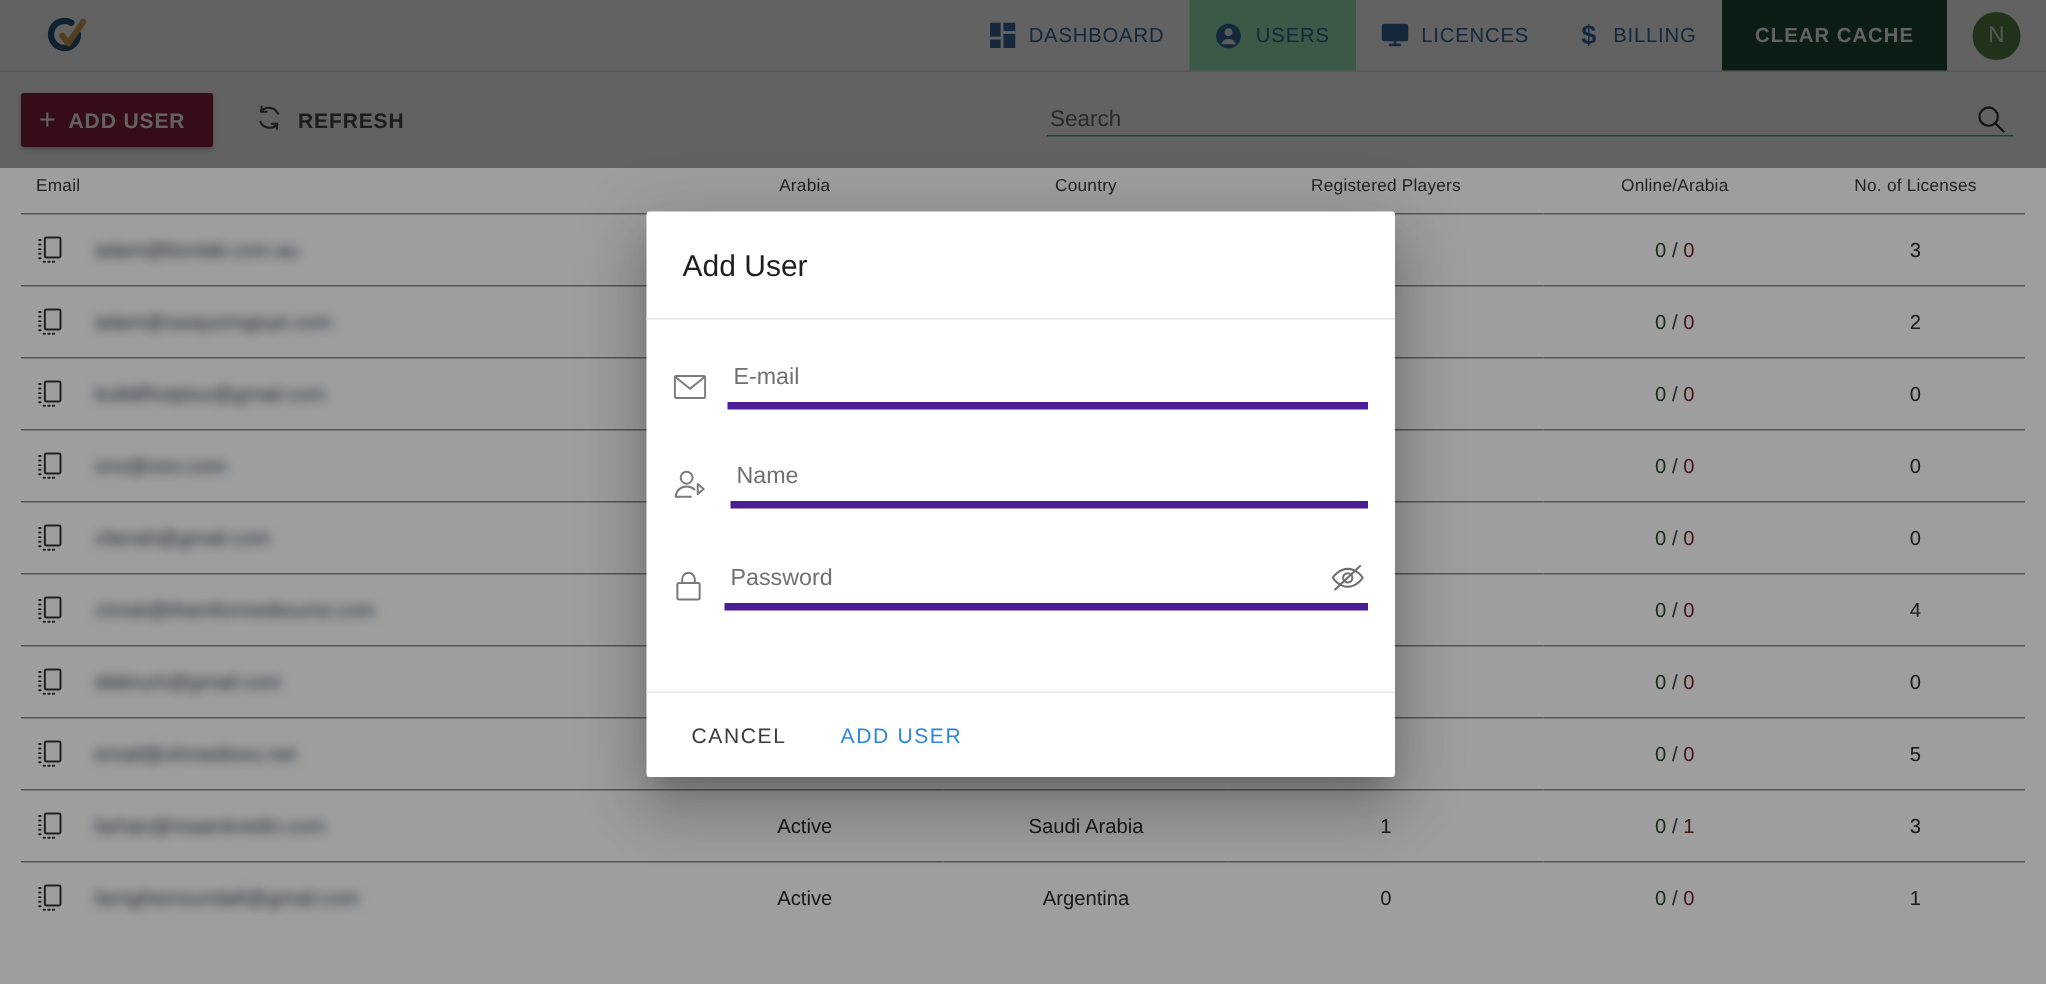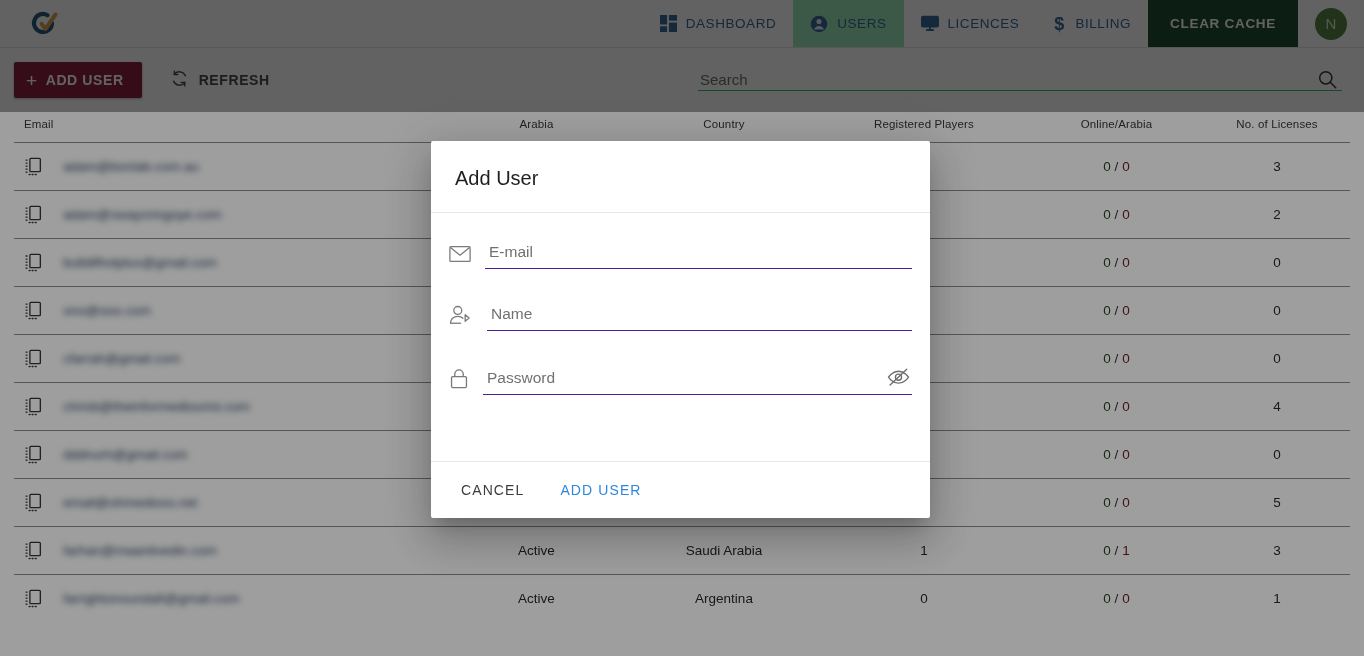--- a/index.html
+++ b/index.html
@@ -211,21 +211,21 @@
   }
   .field {
     display: flex; align-items: flex-end;
     gap: 14px;
     margin-bottom: 36px;
   }
   .field-ico { flex: 0 0 auto; padding-bottom: 6px; display:flex; }
   .field-line {
     flex: 1;
     display: flex; align-items: flex-end;
-    border-bottom: 1px solid #4c1d95;
+    border-bottom: 5px solid #4c1d95;
     padding-bottom: 5px;
   }
   .field-line input {
     flex: 1;
     border: none; outline: none; background: transparent;
     font-size: 15.5px; color: #222;
     font-family: "Liberation Sans", sans-serif;
     padding: 0 2px 2px 4px;
   }
   .field-line input::placeholder { color: #717171; }

